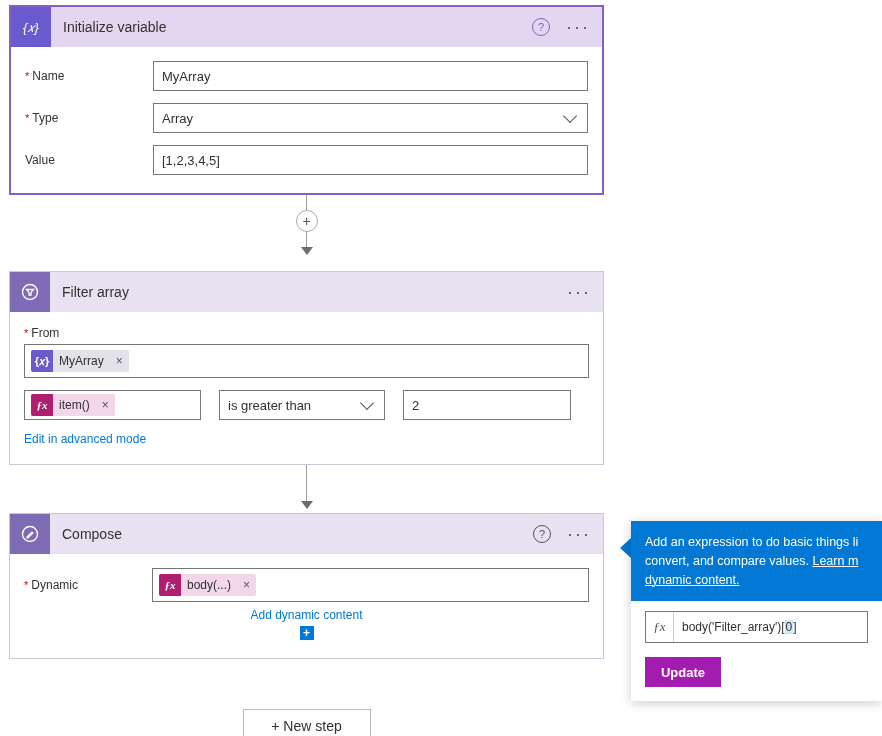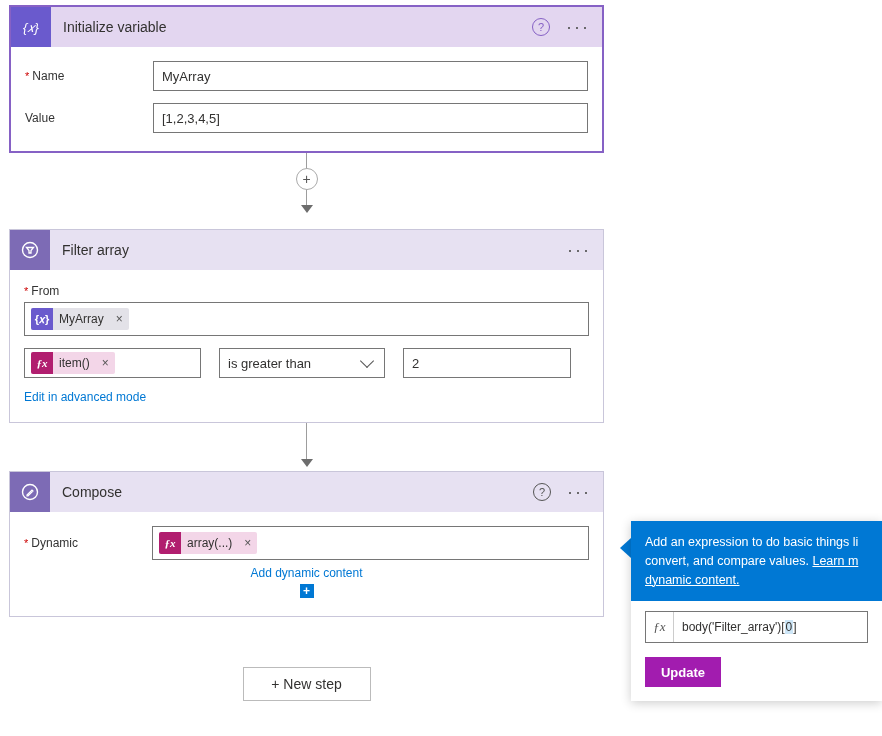--- a/index.html
+++ b/index.html
@@ -85,20 +85,27 @@
         </div>
       </div>
       <div class="card-body">
         <div class="row">
           <div class="label req">Name</div>
           <div class="input">
               <span>MyArray</span>
             </div>
         </div>
         <div class="row">
+          <div class="label req">Type</div>
+          <div class="select">
+            <span>Array</span>
+            <span class="chev"></span>
+          </div>
+        </div>
+        <div class="row">
           <div class="label">Value</div>
           <div class="input">
               <span>[1,2,3,4,5]</span>
             </div>
         </div>
       </div>
     </div>
 
     <div class="connector">
       <div class="line"></div>
@@ -167,21 +174,21 @@
           <div class="help-circle">?</div>
           <div class="dots">···</div>
         </div>
       </div>
       <div class="card-body">
         <div class="row" style="margin-bottom:0;">
           <div class="label req">Dynamic</div>
           <div class="tokenfield">
             <span class="token fx">
               <span class="tico">ƒx</span>
-              <span class="tlbl">array(...)</span>
+              <span class="tlbl">body(...)</span>
               <span class="tx">×</span>
             </span>
           </div>
         </div>
         <div class="dyn-link">
           <span>Add dynamic content</span>
           <span class="plus-badge">+</span>
         </div>
       </div>
     </div>

